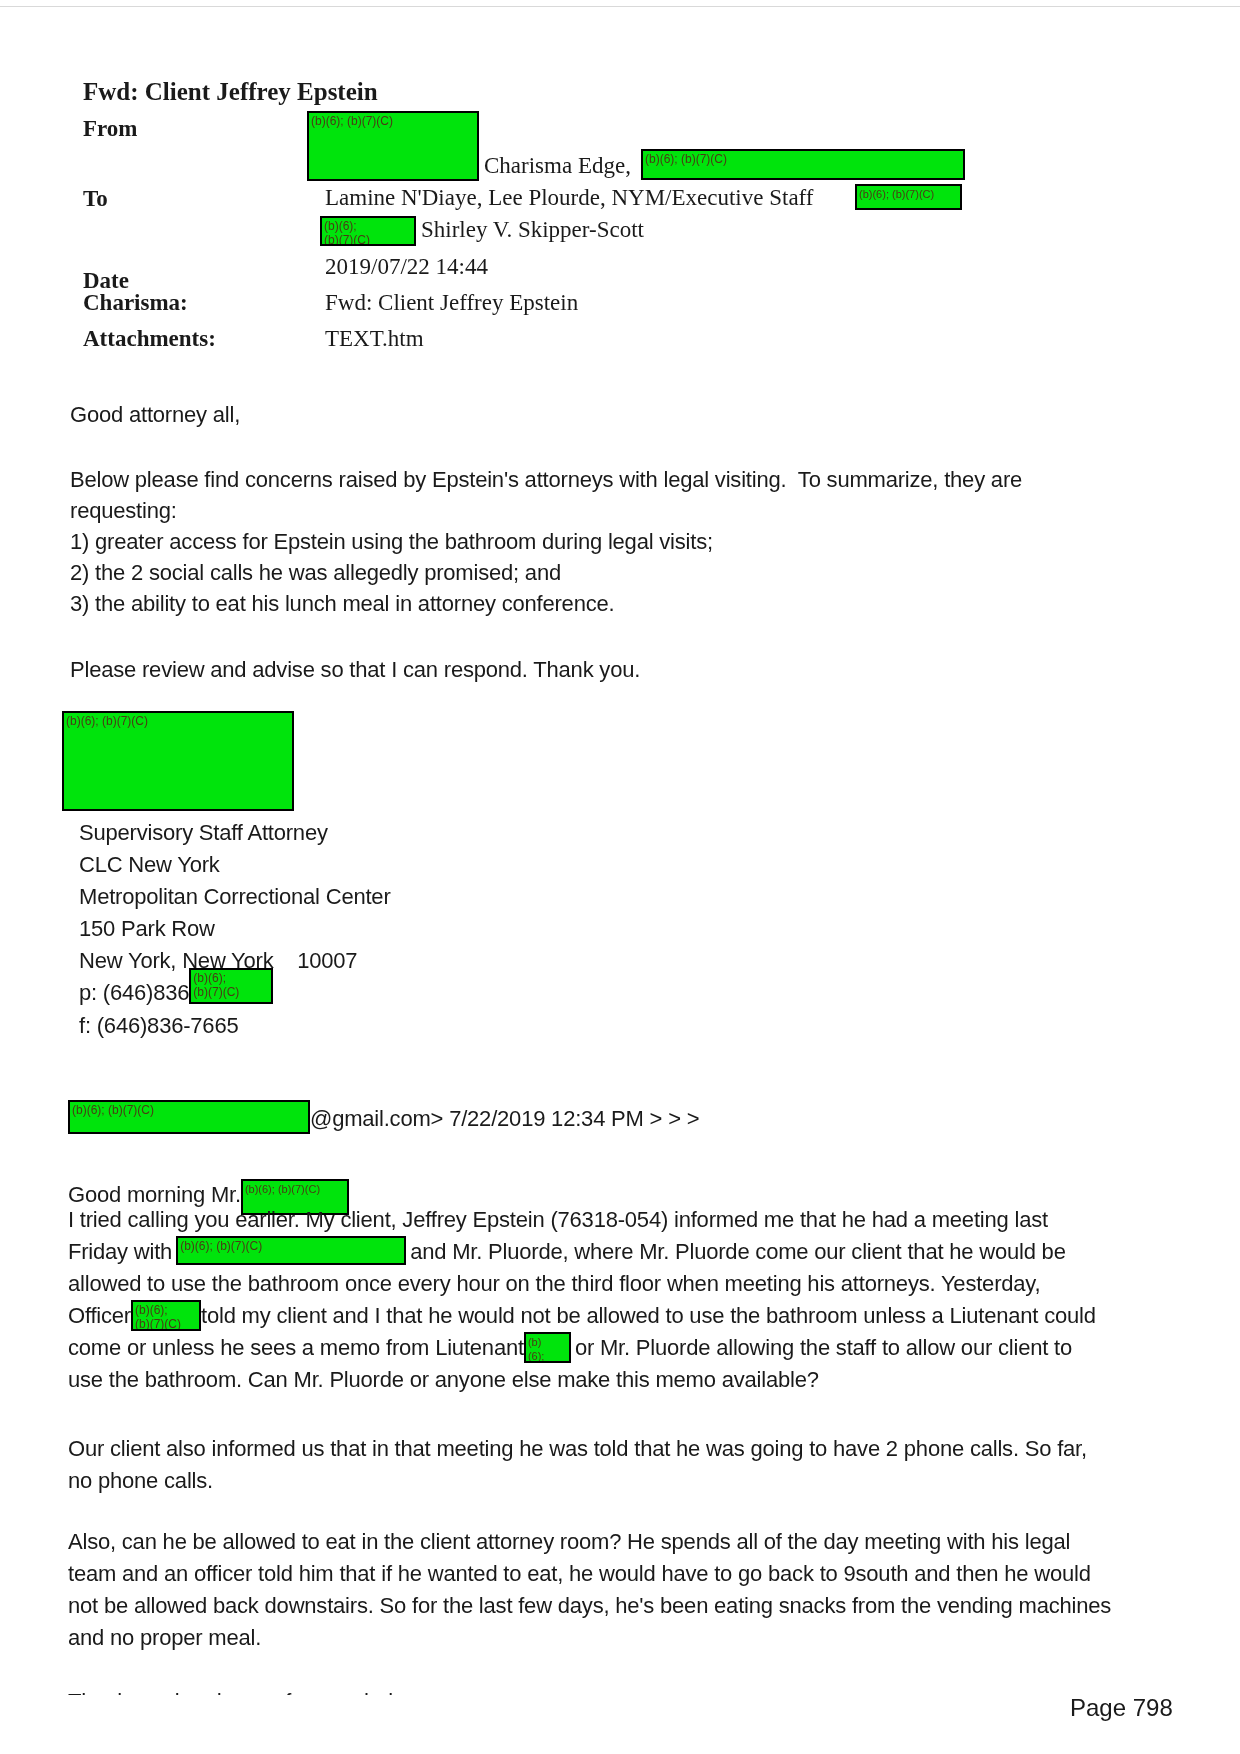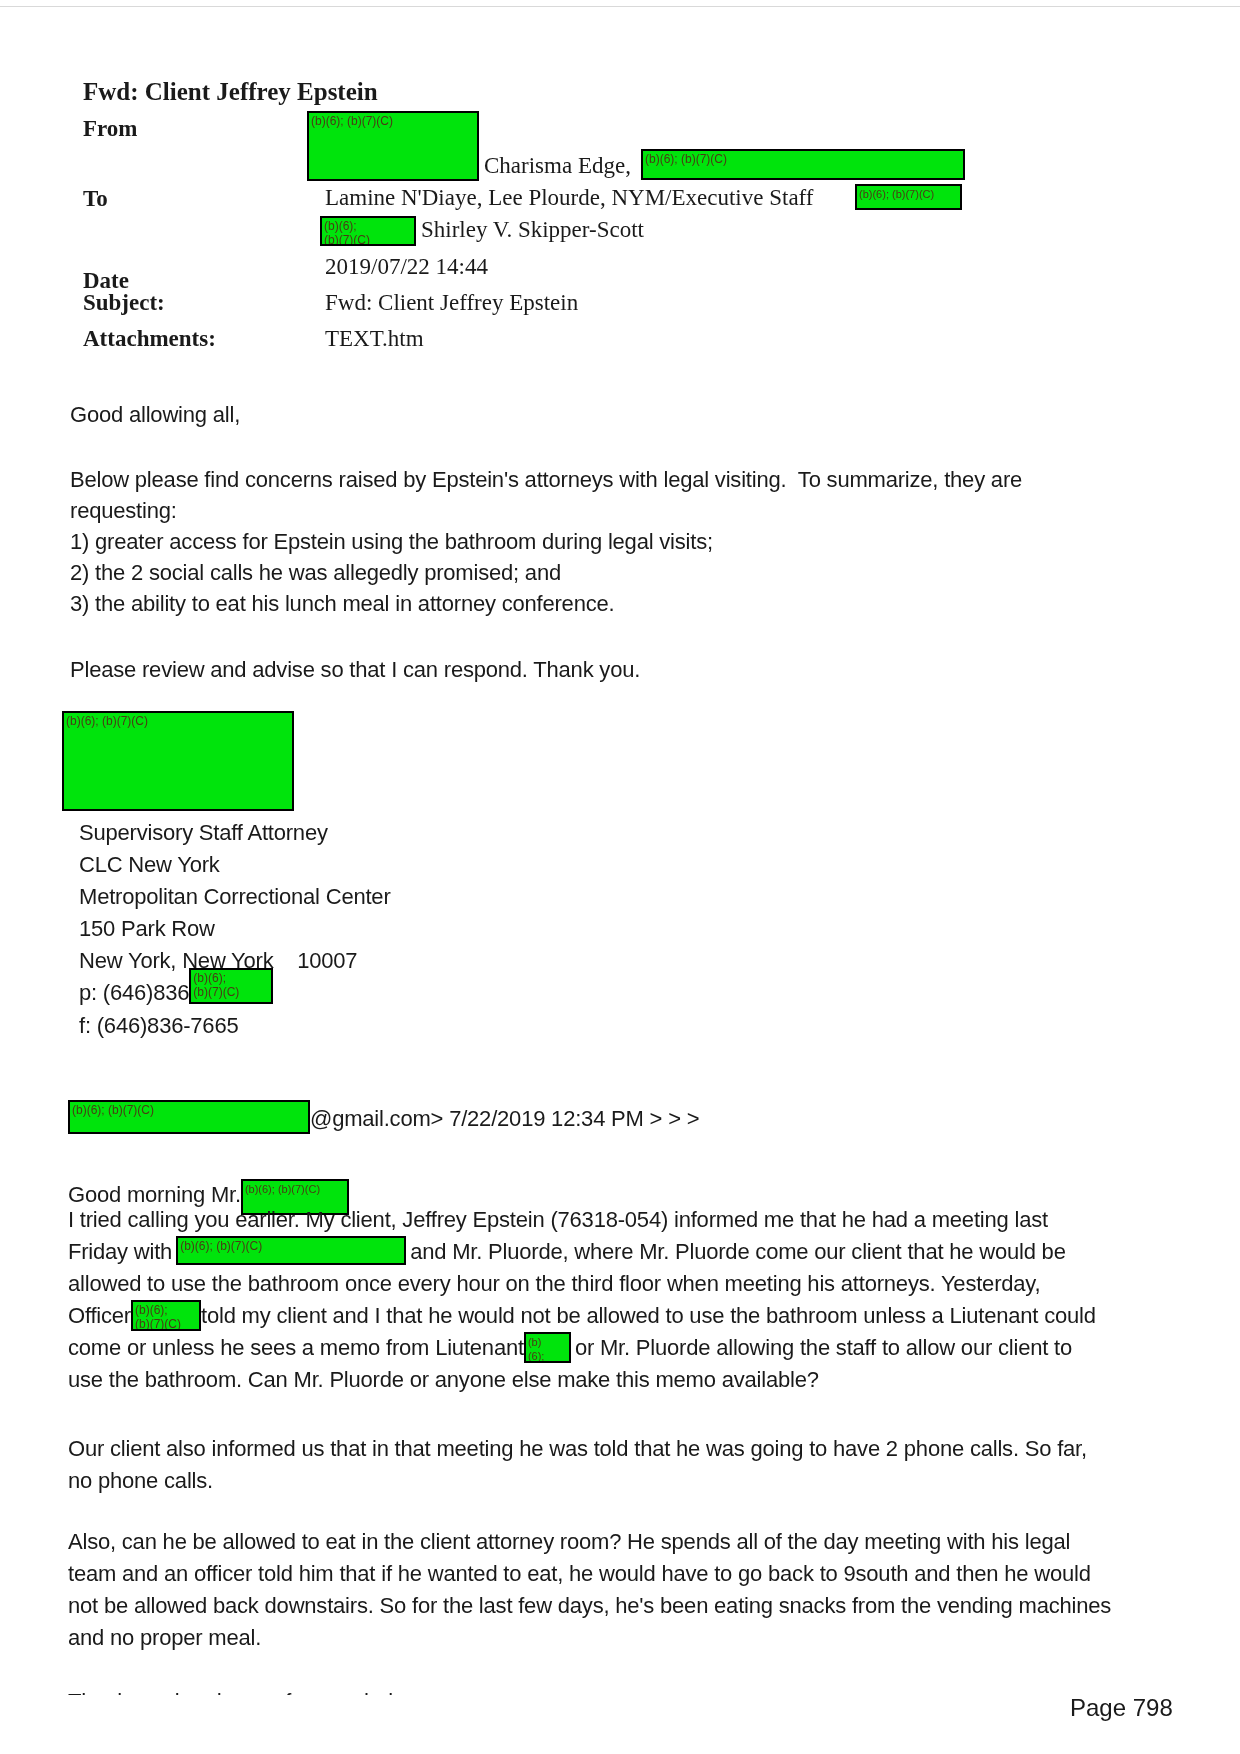--- a/index.html
+++ b/index.html
@@ -57,27 +57,27 @@
 </div>
 <div class="abs redbox" style="left: 320px; top: 216px; width: 96px; height: 30px; background: rgb(0, 228, 12); border-color: rgb(0, 0, 0);">
   <span class="rlabel" style="color: rgb(74, 58, 20);">(b)(6);
 (b)(7)(C)</span>
 </div>
 <div class="abs serif hval" style="left:421px;top:217px;">Shirley V. Skipper-Scott</div>
 
 <div class="abs serif hlabel" style="left:83px;top:268px;">Date</div>
 <div class="abs serif hval" style="left:325px;top:254px;">2019/07/22 14:44</div>
 
-<div class="abs serif hlabel" style="left:83px;top:290px;">Subject:</div>
+<div class="abs serif hlabel" style="left:83px;top:290px;">Charisma:</div>
 <div class="abs serif hval" style="left:325px;top:290px;">Fwd: Client Jeffrey Epstein</div>
 
 <div class="abs serif hlabel" style="left:83px;top:326px;">Attachments:</div>
 <div class="abs serif hval" style="left:325px;top:326px;">TEXT.htm</div>
 
-<div class="abs btext" style="left:70px;top:399px;">Good allowing all,</div>
+<div class="abs btext" style="left:70px;top:399px;">Good attorney all,</div>
 
 <div class="abs btext para" style="left:70px;top:464px;width:1010px;">Below please find concerns raised by Epstein's attorneys with legal visiting.  To summarize, they are
 requesting:
 1) greater access for Epstein using the bathroom during legal visits;
 2) the 2 social calls he was allegedly promised; and
 3) the ability to eat his lunch meal in attorney conference.</div>
 
 <div class="abs btext" style="left:70px;top:654px;">Please review and advise so that I can respond.  Thank you.</div>
 
 <div class="abs redbox" style="left: 62px; top: 711px; width: 232px; height: 100px; background: rgb(0, 228, 12); border-color: rgb(0, 0, 0);">

